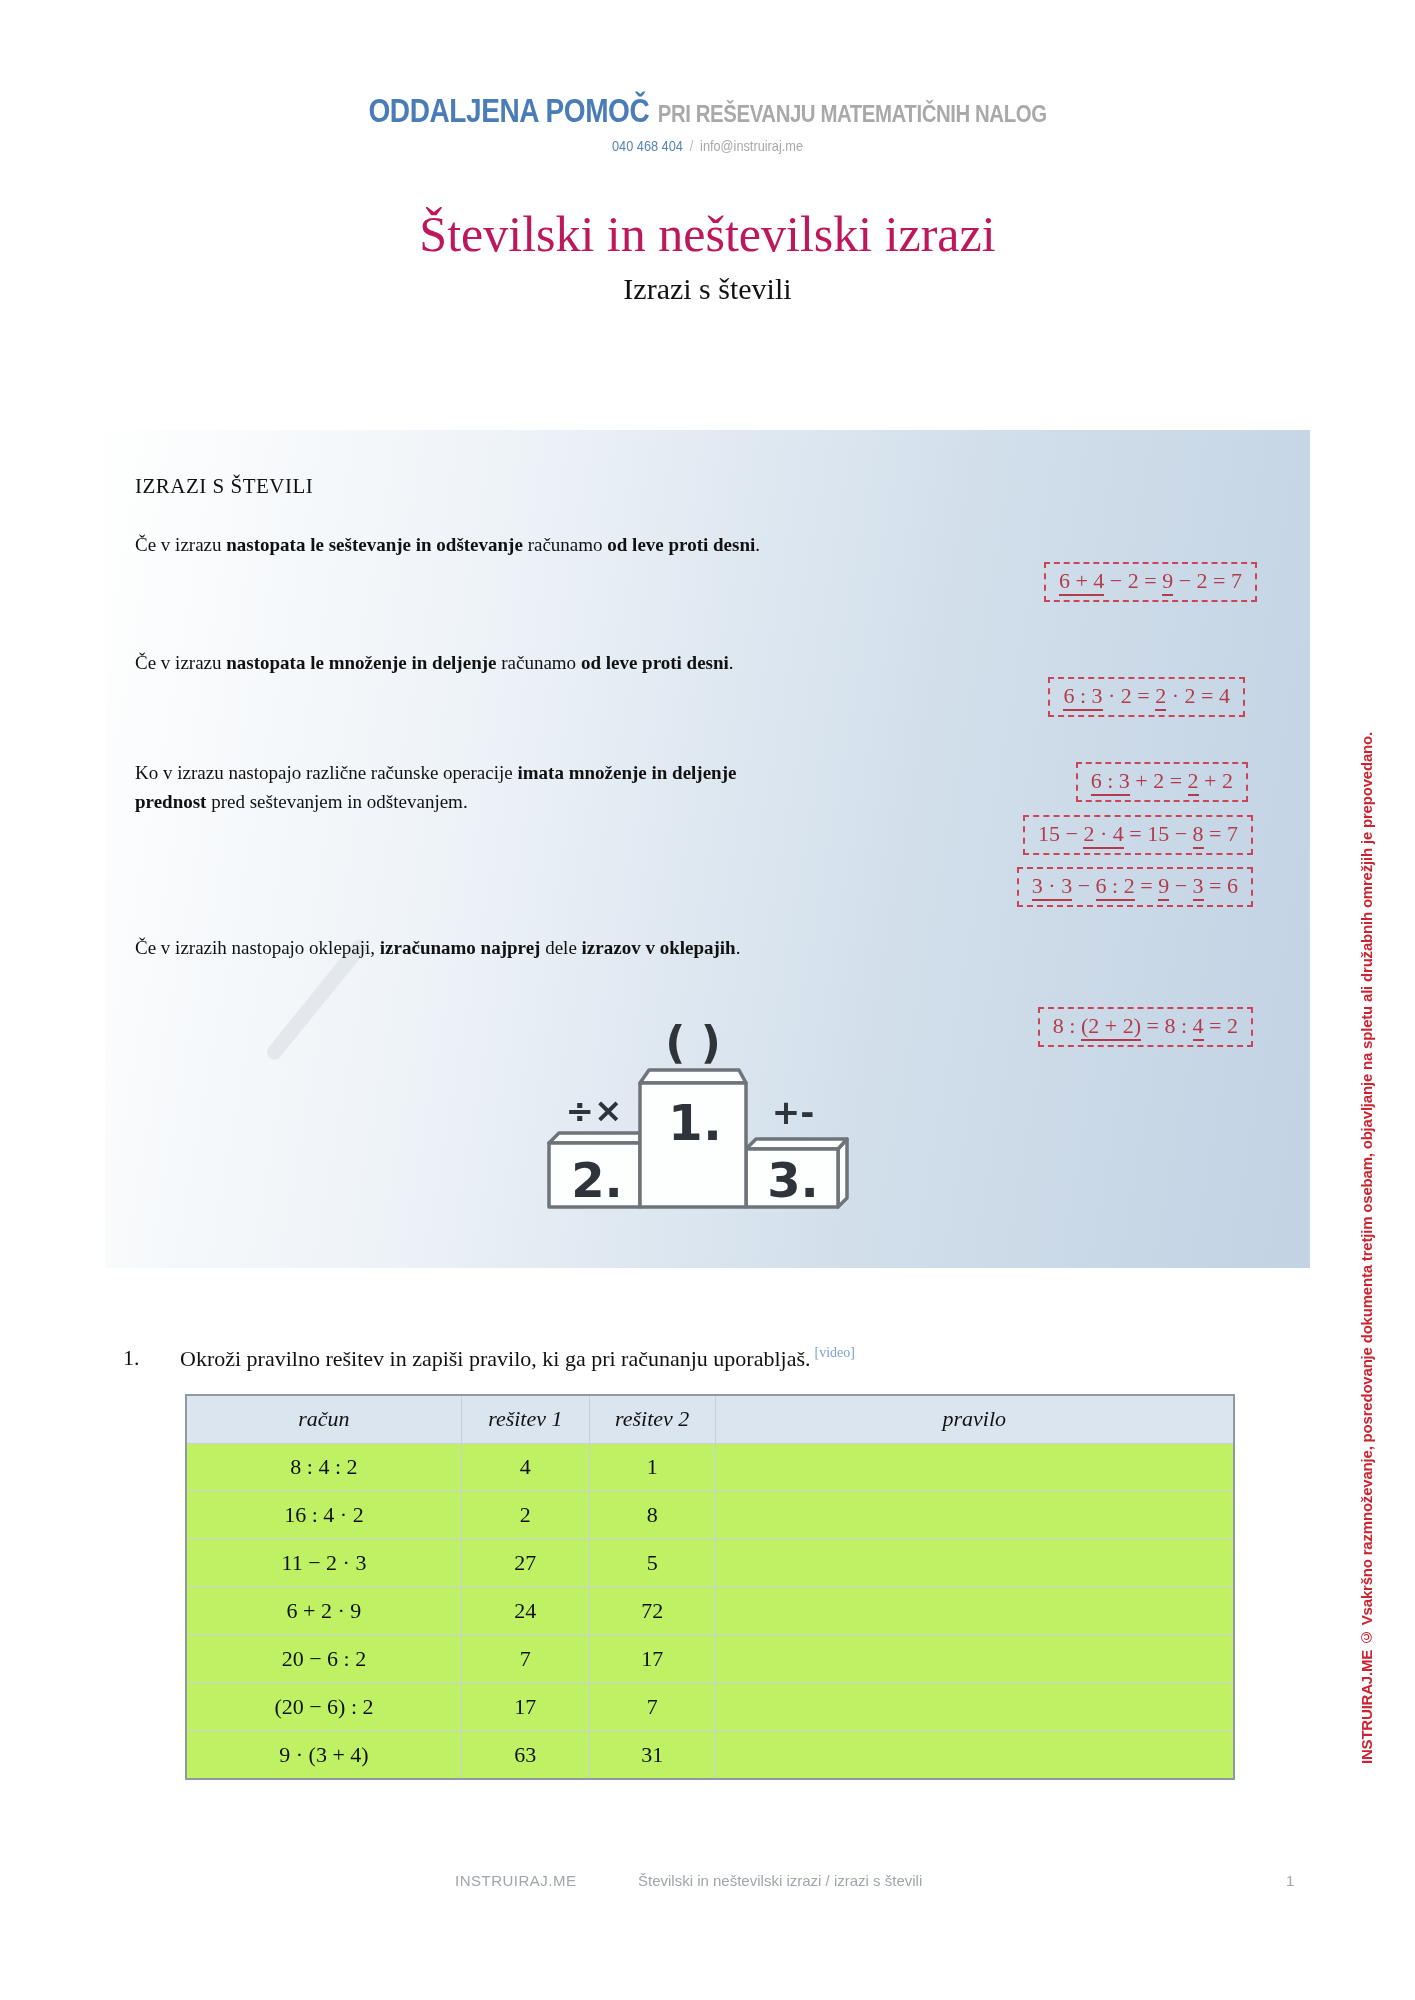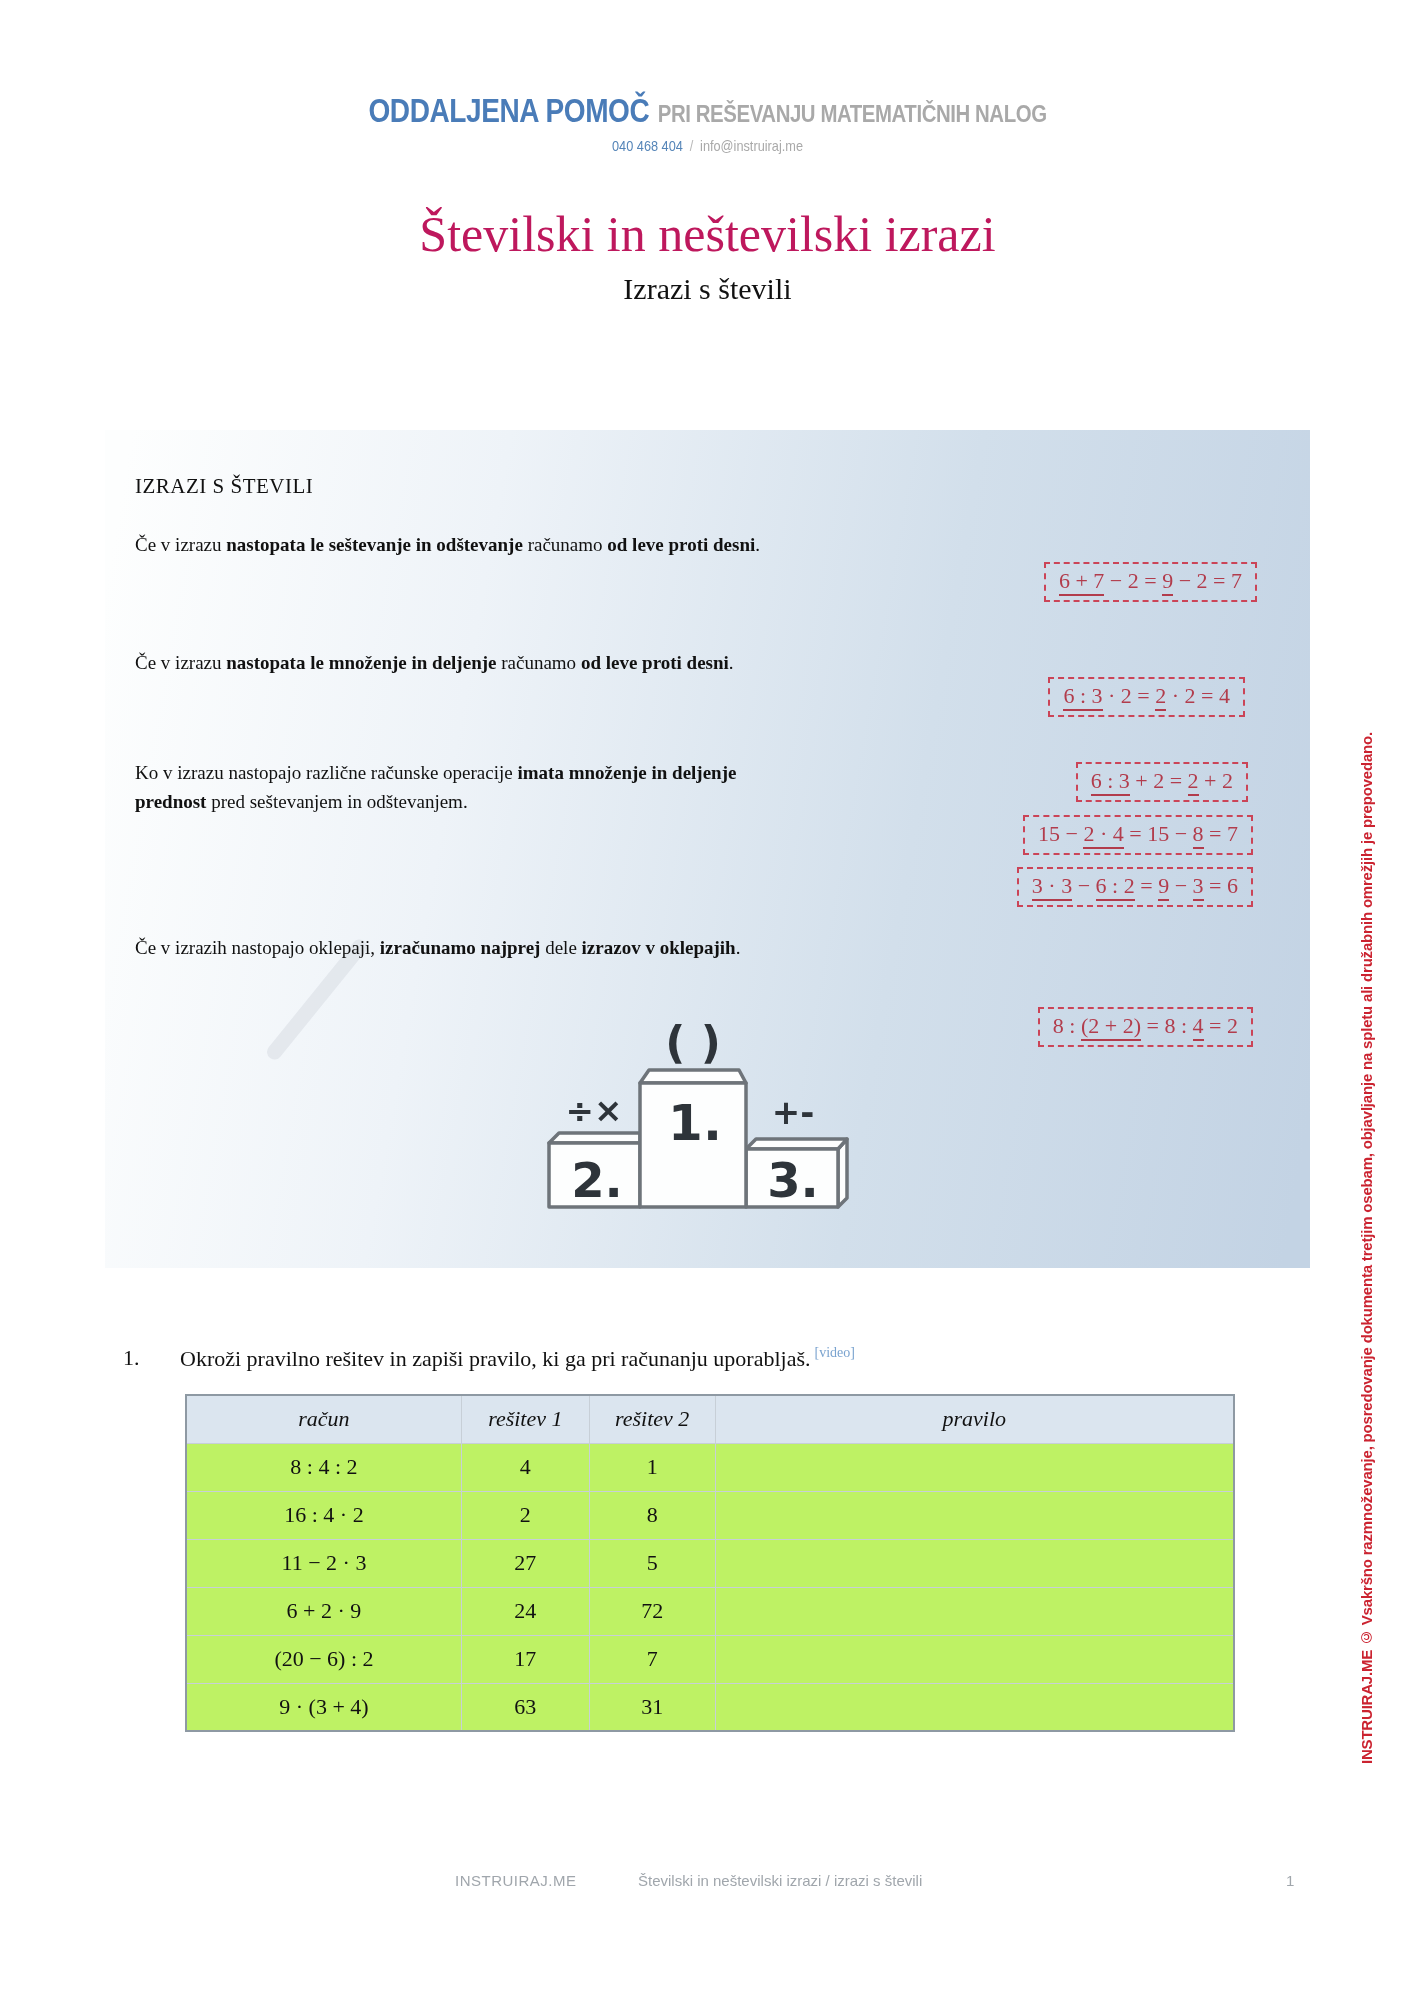--- a/index.html
+++ b/index.html
@@ -94,21 +94,21 @@
 
   <div class="info-box">
     <div class="wm-stroke"></div>
     <div class="ib-heading">IZRAZI S ŠTEVILI</div>
 
     <p class="rule rule1"><span>Če v izrazu </span><span class="b">nastopata le seštevanje in odštevanje</span><span> računamo </span><span class="b">od leve proti desni</span><span>.</span></p>
     <p class="rule rule2"><span>Če v izrazu </span><span class="b">nastopata le množenje in deljenje</span><span> računamo </span><span class="b">od leve proti desni</span><span>.</span></p>
     <p class="rule rule3"><span>Ko v izrazu nastopajo različne računske operacije </span><span class="b">imata množenje in deljenje prednost</span><span> pred seštevanjem in odštevanjem.</span></p>
     <p class="rule rule4"><span>Če v izrazih nastopajo oklepaji, </span><span class="b">izračunamo najprej</span><span> dele </span><span class="b">izrazov v oklepajih</span><span>.</span></p>
 
-    <div class="exbox ex0"><span class="u">6 + 7</span><span> − 2 = </span><span class="u">9</span><span> − 2 = 7</span></div>
+    <div class="exbox ex0"><span class="u">6 + 4</span><span> − 2 = </span><span class="u">9</span><span> − 2 = 7</span></div>
     <div class="exbox ex1"><span class="u">6 : 3</span><span> · 2 = </span><span class="u">2</span><span> · 2 = 4</span></div>
     <div class="exbox ex2"><span class="u">6 : 3</span><span> + 2 = </span><span class="u">2</span><span> + 2</span></div>
     <div class="exbox ex3"><span>15 − </span><span class="u">2 · 4</span><span> = 15 − </span><span class="u">8</span><span> = 7</span></div>
     <div class="exbox ex4"><span class="u">3 · 3</span><span> − </span><span class="u">6 : 2</span><span> = </span><span class="u">9</span><span> − </span><span class="u">3</span><span> = 6</span></div>
     <div class="exbox ex5"><span>8 : </span><span class="u">(2 + 2)</span><span> = 8 : </span><span class="u">4</span><span> = 2</span></div>
 
     <svg class="podium" viewBox="0 0 320 205" xmlns="http://www.w3.org/2000/svg">
       <g fill="#fdfefe" stroke="#6e747a" stroke-width="3.5" stroke-linejoin="round">
 
         <polygon points="6,131 16,121 97,121 97,131"></polygon>
@@ -165,20 +165,26 @@
           <td>5</td>
           <td></td>
         </tr>
         <tr>
           <td>6 + 2 · 9</td>
           <td>24</td>
           <td>72</td>
           <td></td>
         </tr>
         <tr>
+          <td>20 − 6 : 2</td>
+          <td>7</td>
+          <td>17</td>
+          <td></td>
+        </tr>
+        <tr>
           <td>(20 − 6) : 2</td>
           <td>17</td>
           <td>7</td>
           <td></td>
         </tr>
         <tr>
           <td>9 · (3 + 4)</td>
           <td>63</td>
           <td>31</td>
           <td></td>

